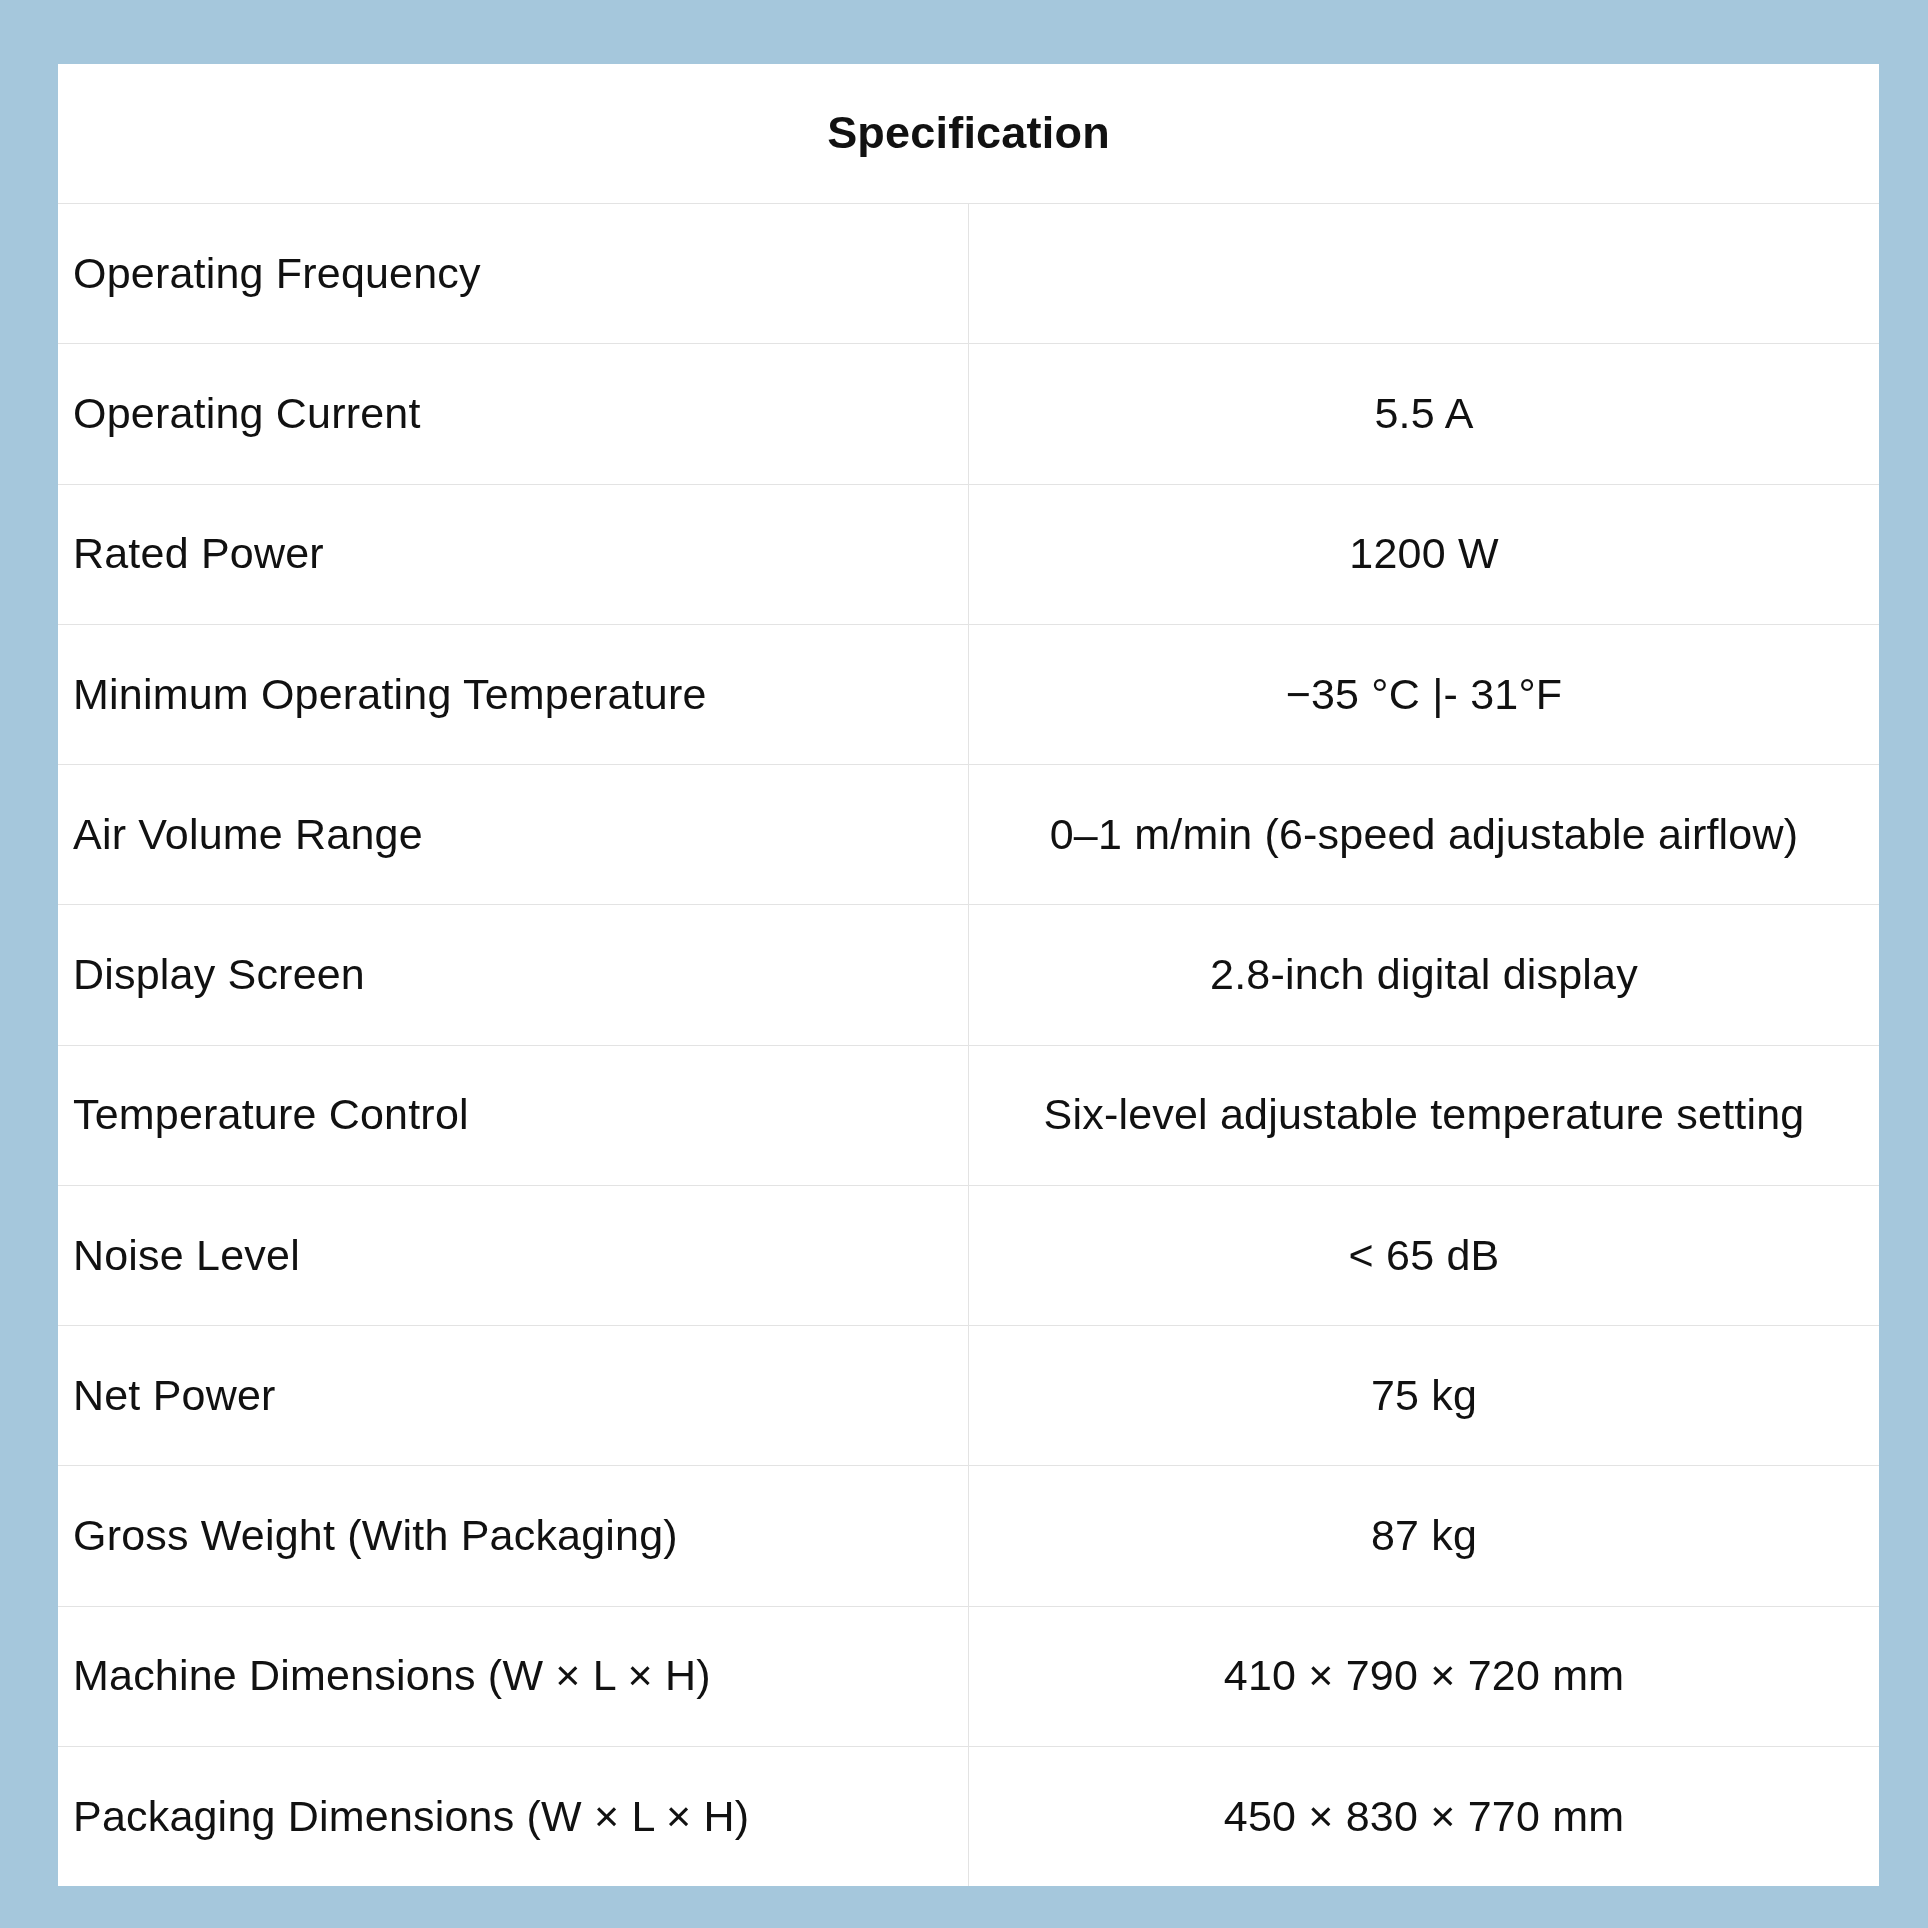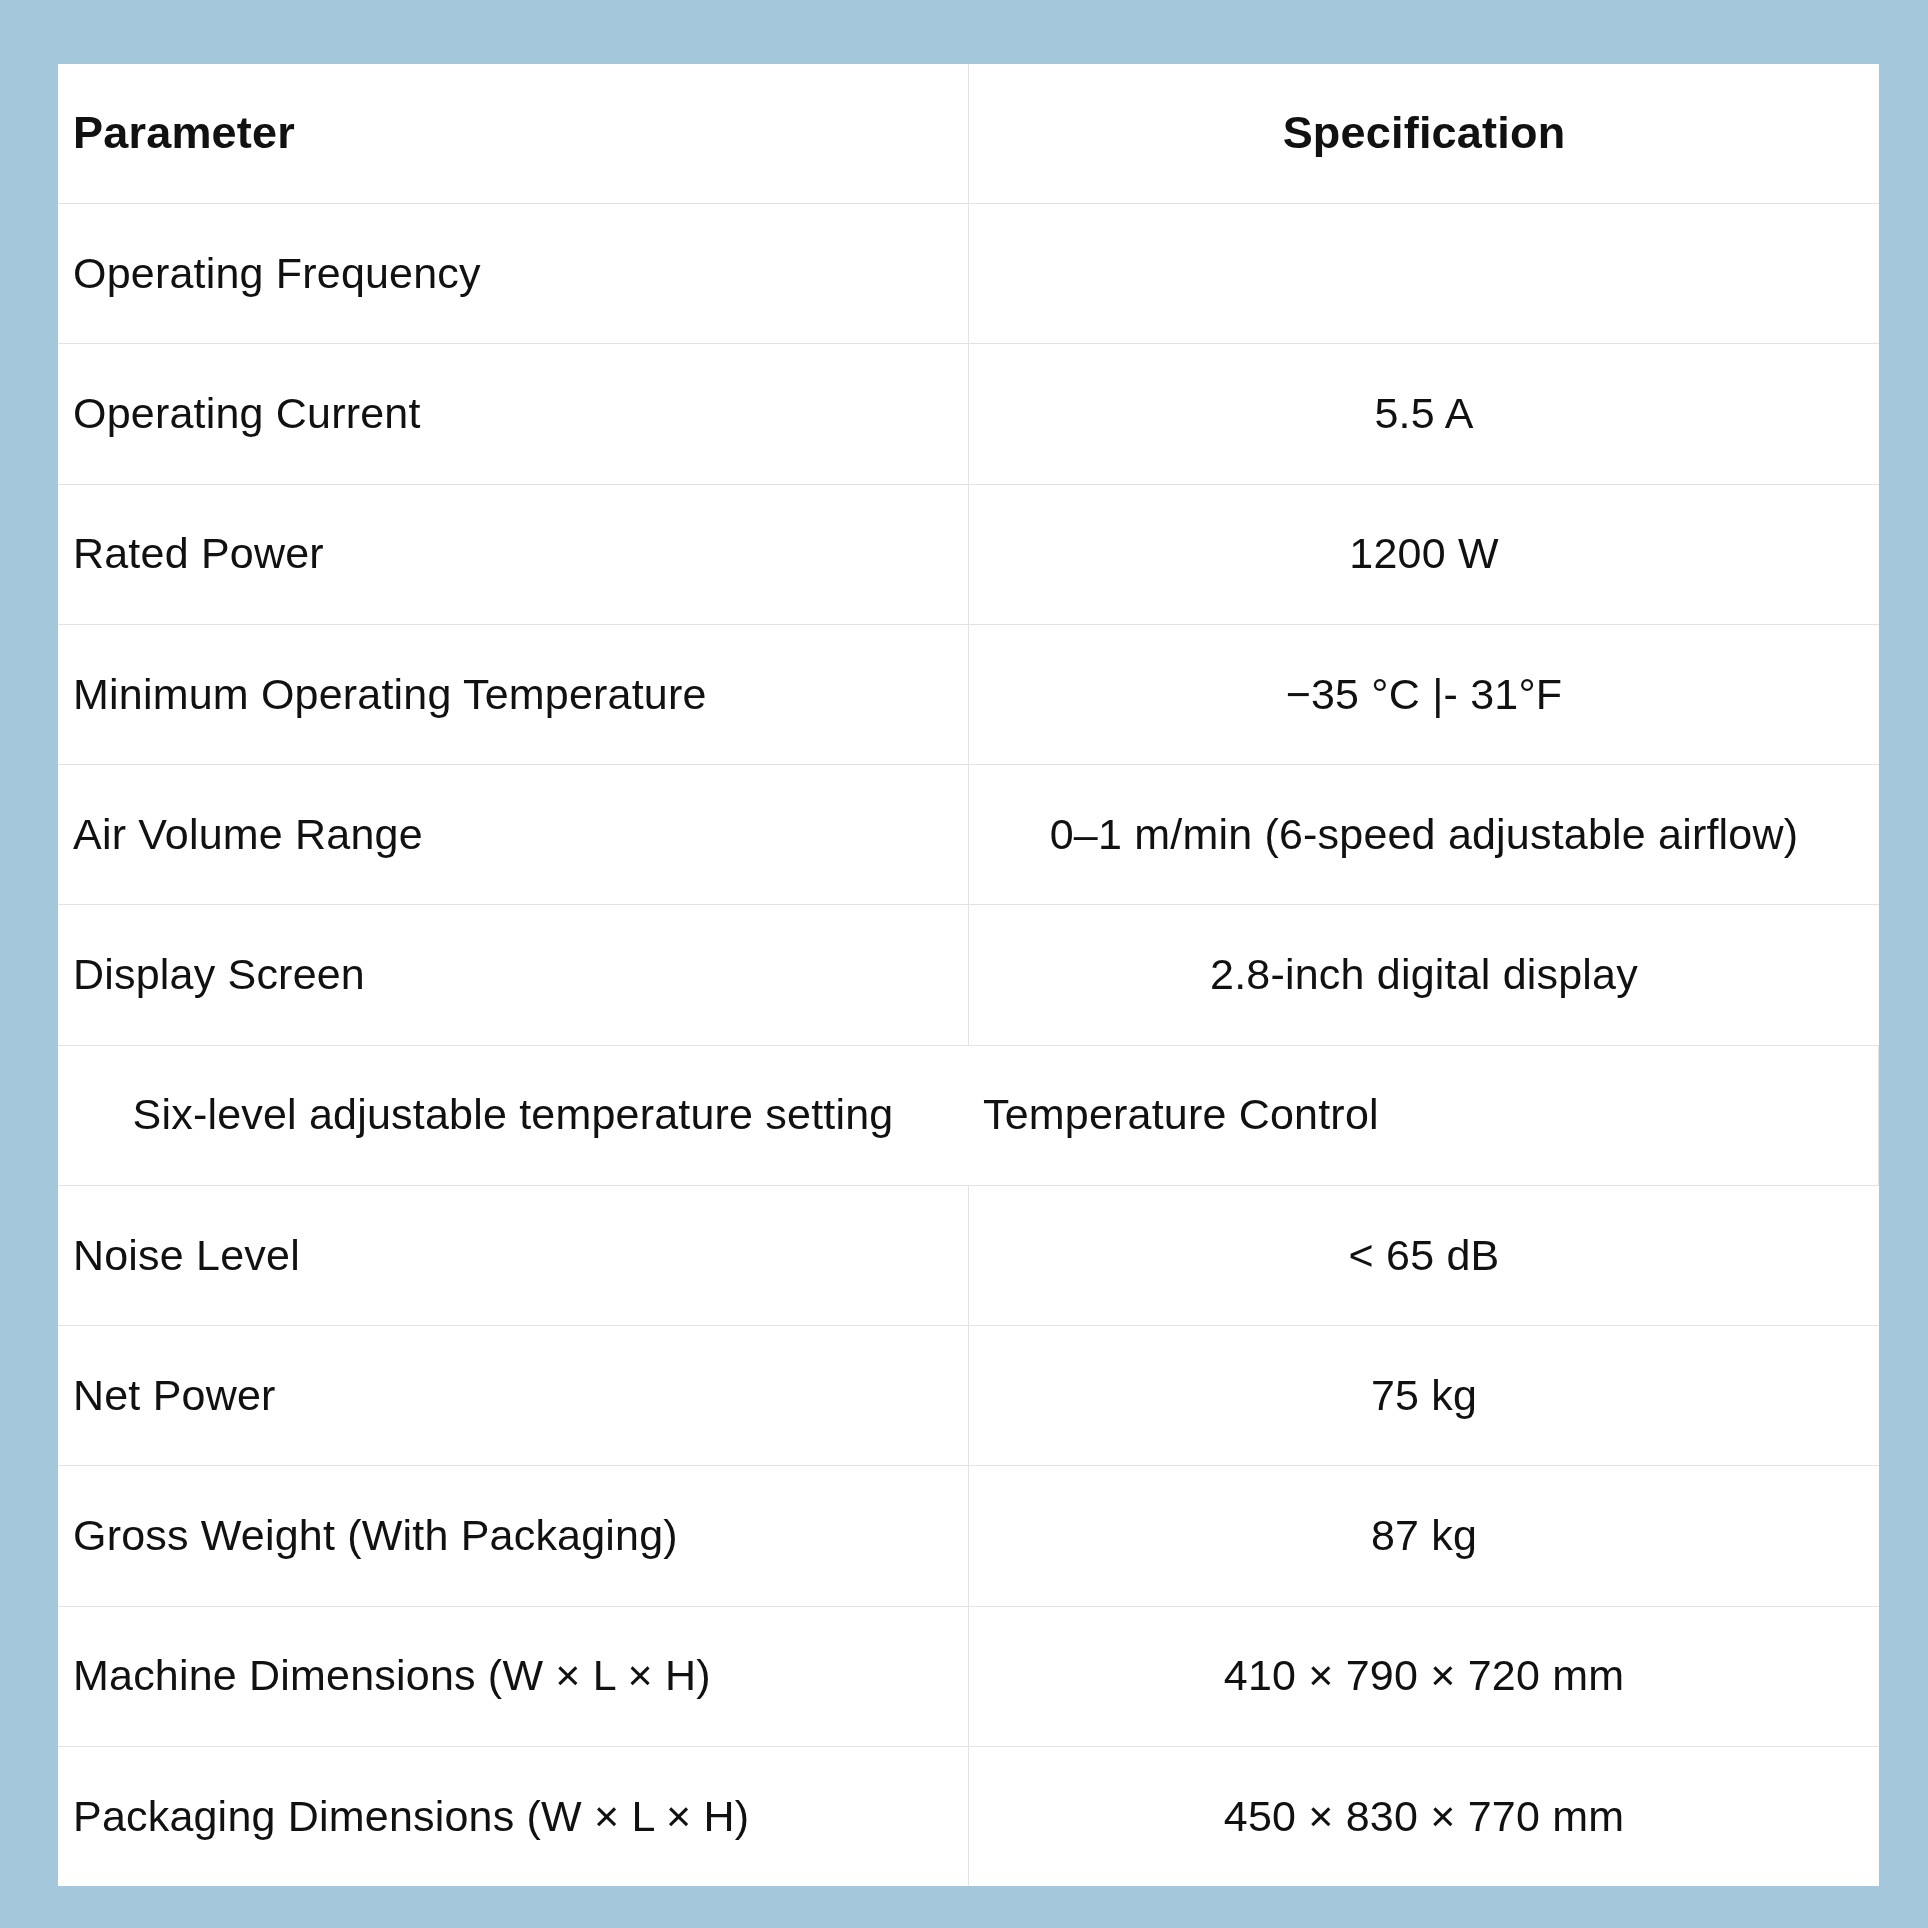--- a/index.html
+++ b/index.html
@@ -60,21 +60,20 @@
     font-weight: 700;
     font-size: 45px;
   }
 </style>
 </head>
 <body>
 
 <div class="spec-table">
 
   <div class="row header">
-    <div class="cell param">Parameter</div>
     <div class="cell spec">Specification</div>
   </div>
 
 
   <div class="row">
     <div class="cell param">Operating Frequency</div>
   </div>
 
   <div class="row">
     <div class="cell param">Operating Current</div>
@@ -95,22 +94,22 @@
     <div class="cell param">Air Volume Range</div>
     <div class="cell spec">0–1 m/min (6-speed adjustable airflow)</div>
   </div>
 
   <div class="row">
     <div class="cell param">Display Screen</div>
     <div class="cell spec">2.8-inch digital display</div>
   </div>
 
   <div class="row">
+    <div class="cell param">Temperature Control</div>
     <div class="cell spec">Six-level adjustable temperature setting</div>
-    <div class="cell param">Temperature Control</div>
   </div>
 
   <div class="row">
     <div class="cell param">Noise Level</div>
     <div class="cell spec">&lt; 65 dB</div>
   </div>
 
   <div class="row">
     <div class="cell param">Net Power</div>
     <div class="cell spec">75 kg</div>

